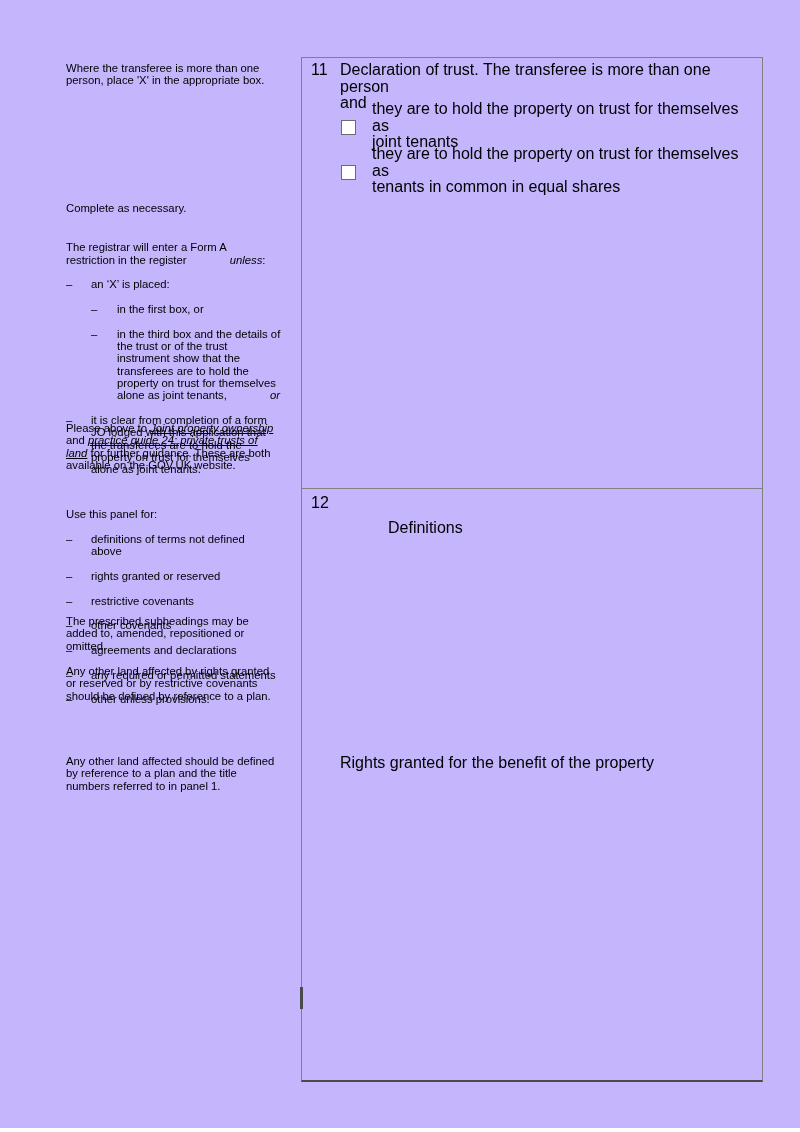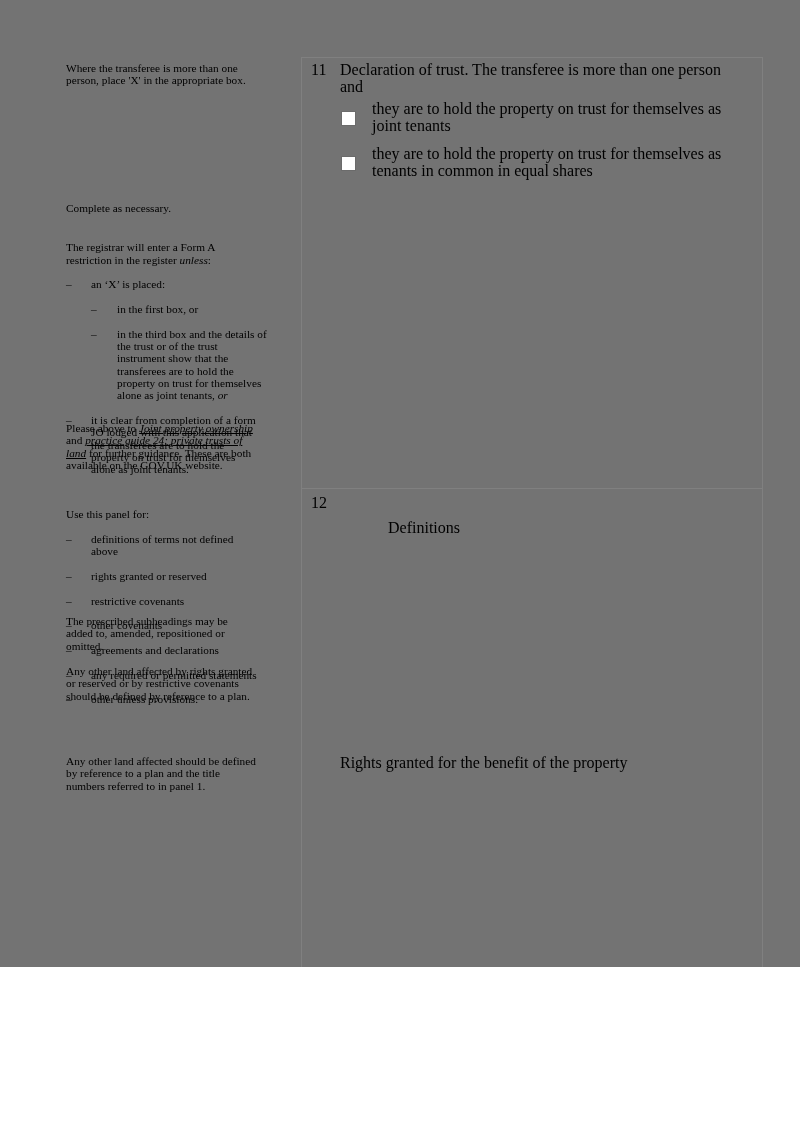--- a/index.html
+++ b/index.html
@@ -1,30 +1,30 @@
 <!DOCTYPE html>
 <html><head>
 <meta charset="utf-8">
 <style>
   * { margin:0; padding:0; box-sizing:border-box; }
   html,body { background:#ffffff; }
   .page {
-    position:relative; width:800px; height:967px; background:#737373;
-    font-family:Liberation Serif, serif; color:#000000; overflow:hidden;
+    position:relative; width:800px; height:1128px; background:#c4b5fd;
+    font-family:Liberation Sans, sans-serif; color:#000000; overflow:hidden;
   }
   
   .notes { position:absolute; left:66px; top:0; width:245px;
            font-size:11.3px; line-height:12.33px; }
   .note { position:absolute; width:245px; white-space:pre-line; }
   .drow { display:flex; }
   .dash { flex:0 0 25px; }
   .drow.sub { padding-left:25px; }
   .drow.sub .dash { flex:0 0 26px; }
   .dtext { flex:1; white-space:pre-line; }
-  i { font-style:italic; }
+  i { font-style:italic;margin-left:40px; }
   .lnk { font-style:italic; text-decoration:underline; color:#000; cursor:pointer; }
   
   .panel {
     position:absolute; left:301px; top:57px; width:462px; height:1025px;
     border:1px solid #808080; border-bottom:2px solid #4a4a4a;
     font-size:16px; line-height:16.7px;
   }
   .p-num { position:absolute; left:9px; width:28px; }
   .p-head { position:absolute; left:38px; width:404px; white-space:pre-line; }
   .num11, .head11 { top:4px; }

